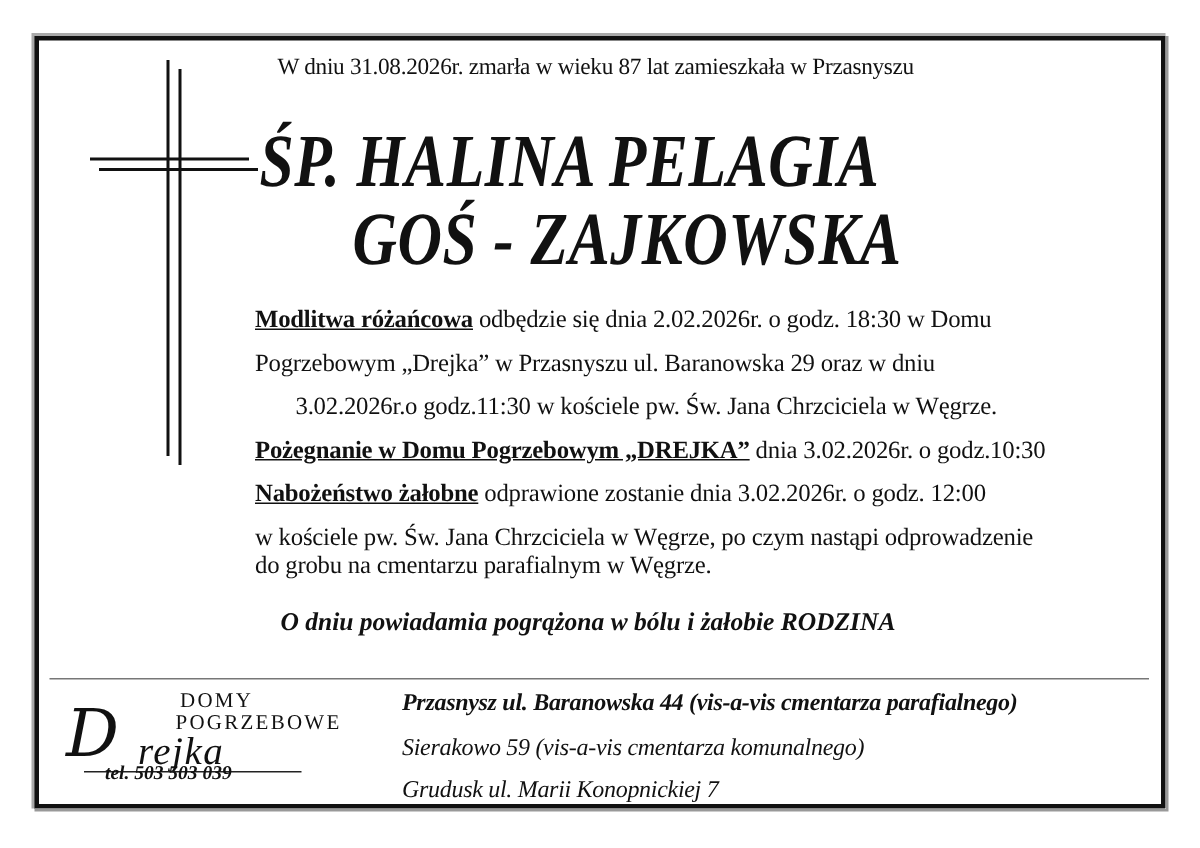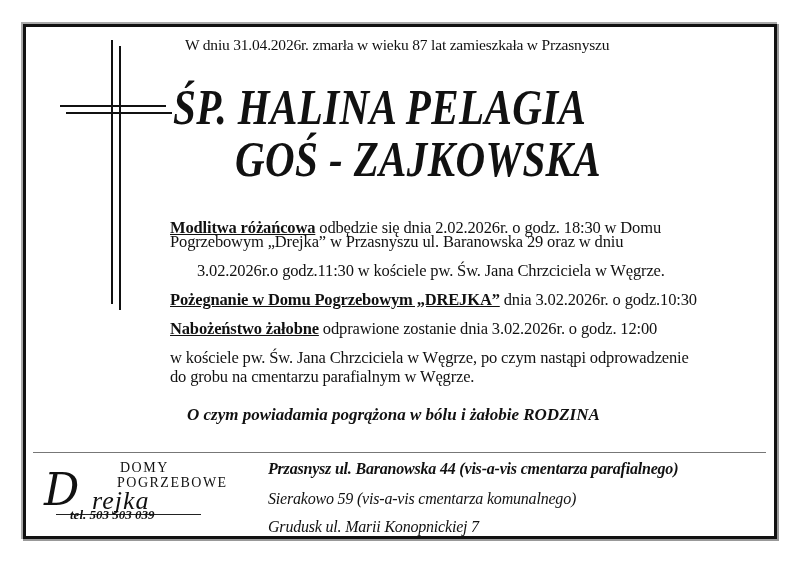--- a/index.html
+++ b/index.html
@@ -27,34 +27,34 @@
 
 <div class="frame"></div>
 
 <div>
   <div class="line" style="left:111px; top:40px; width:2px; height:264px;"></div>
   <div class="line" style="left:119px; top:46px; width:2px; height:264px;"></div>
   <div class="line" style="left:60px; top:105px; width:106px; height:2px;"></div>
   <div class="line" style="left:66px; top:112px; width:106px; height:2px;"></div>
 </div>
 
-<div class="header-line">W dniu 31.04.2026r. zmarła w wieku 87 lat zamieszkała w Przasnyszu</div>
+<div class="header-line">W dniu 31.08.2026r. zmarła w wieku 87 lat zamieszkała w Przasnyszu</div>
 
 <div class="name" style="left:173px; top:78px;">ŚP. HALINA PELAGIA</div>
 <div class="name" style="left:235px; top:130px;">GOŚ - ZAJKOWSKA</div>
 
-<div class="body-line" style="top:218px;text-align:right;"><span class="lbl">Modlitwa różańcowa</span><span> odbędzie się dnia 2.02.2026r. o godz. 18:30 w Domu</span></div>
+<div class="body-line" style="top:203px;text-align:right;"><span class="lbl">Modlitwa różańcowa</span><span> odbędzie się dnia 2.02.2026r. o godz. 18:30 w Domu</span></div>
 <div class="body-line" style="top:232px;">Pogrzebowym „Drejka” w Przasnyszu ul. Baranowska 29 oraz w dniu</div>
 <div class="body-line" style="top:261px;margin-left:27px;">3.02.2026r.o godz.11:30  w kościele pw. Św. Jana Chrzciciela w Węgrze.</div>
 <div class="body-line" style="top:290px;"><span class="lbl">Pożegnanie w Domu Pogrzebowym „DREJKA”</span><span> dnia 3.02.2026r. o godz.10:30</span></div>
 <div class="body-line" style="top:319px;"><span class="lbl">Nabożeństwo żałobne</span><span> odprawione zostanie dnia 3.02.2026r. o godz. 12:00</span></div>
 <div class="body-line" style="top:348px;">w kościele pw. Św. Jana Chrzciciela w Węgrze, po czym nastąpi odprowadzenie</div>
 <div class="body-line" style="top:367px;">do grobu na cmentarzu parafialnym w Węgrze.</div>
 
-<div class="closing">O czym powiadamia pogrążona w bólu i żałobie RODZINA</div>
+<div class="closing">O dniu powiadamia pogrążona w bólu i żałobie RODZINA</div>
 
 <div class="divider"></div>
 
 <div class="logo">
   <span class="domy">DOMY</span>
   <span class="dletter">D</span>
   <span class="pogrz">POGRZEBOWE</span>
   <span class="rejka">rejka</span>
   <div class="uline"></div>
 </div>

